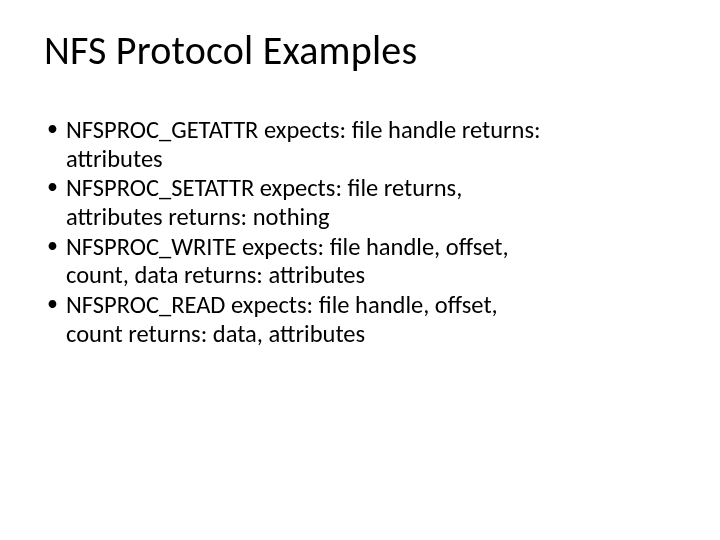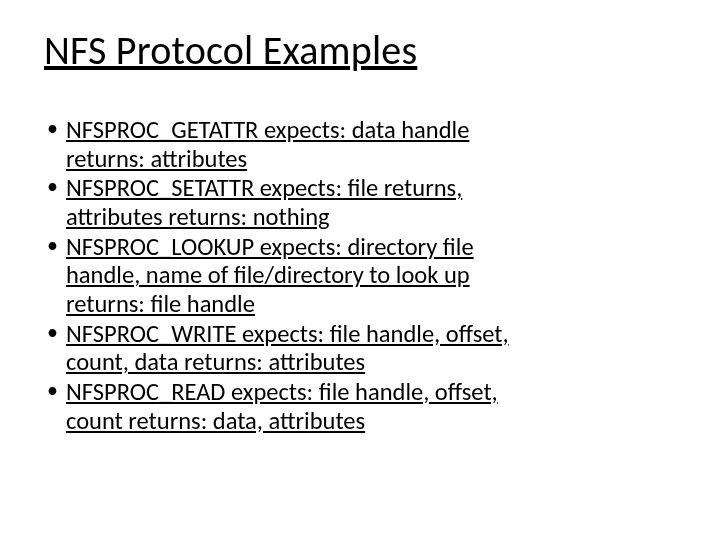--- a/index.html
+++ b/index.html
@@ -10,21 +10,20 @@
     background: #ffffff;
     font-family: Calibri, "Segoe UI", Arial, sans-serif;
     color: #000000;
     overflow: hidden;
   }
   .slide {
     box-sizing: border-box;
     width: 598px;
     height: 540px;
     padding: 28px 44px 0 44px;
-    text-decoration: underline;
   }
   .title {
     font-size: 40px;
     font-weight: 400;
     letter-spacing: 0.2px;
     margin: 0 0 42px 0;
     line-height: 1.15;
   }
   ul.bullets {
     list-style: none;
@@ -46,19 +45,18 @@
     font-size: 22px;
     line-height: 1.2;
   }
 </style>
 </head>
 <body>
 
 <div class="slide">
   <h1 class="title">NFS Protocol Examples</h1>
   <ul class="bullets">
-    <li>NFSPROC_GETATTR expects: data handle returns: attributes</li>
+    <li>NFSPROC_GETATTR expects: file handle returns: attributes</li>
     <li>NFSPROC_SETATTR expects: file returns, attributes returns: nothing</li>
-    <li>NFSPROC_LOOKUP expects: directory file handle, name of file/directory to look up returns: file handle</li>
     <li>NFSPROC_WRITE expects: file handle, offset, count, data returns: attributes</li>
     <li>NFSPROC_READ expects: file handle, offset, count returns: data, attributes</li>
   </ul>
 </div>
 
 </body></html>

